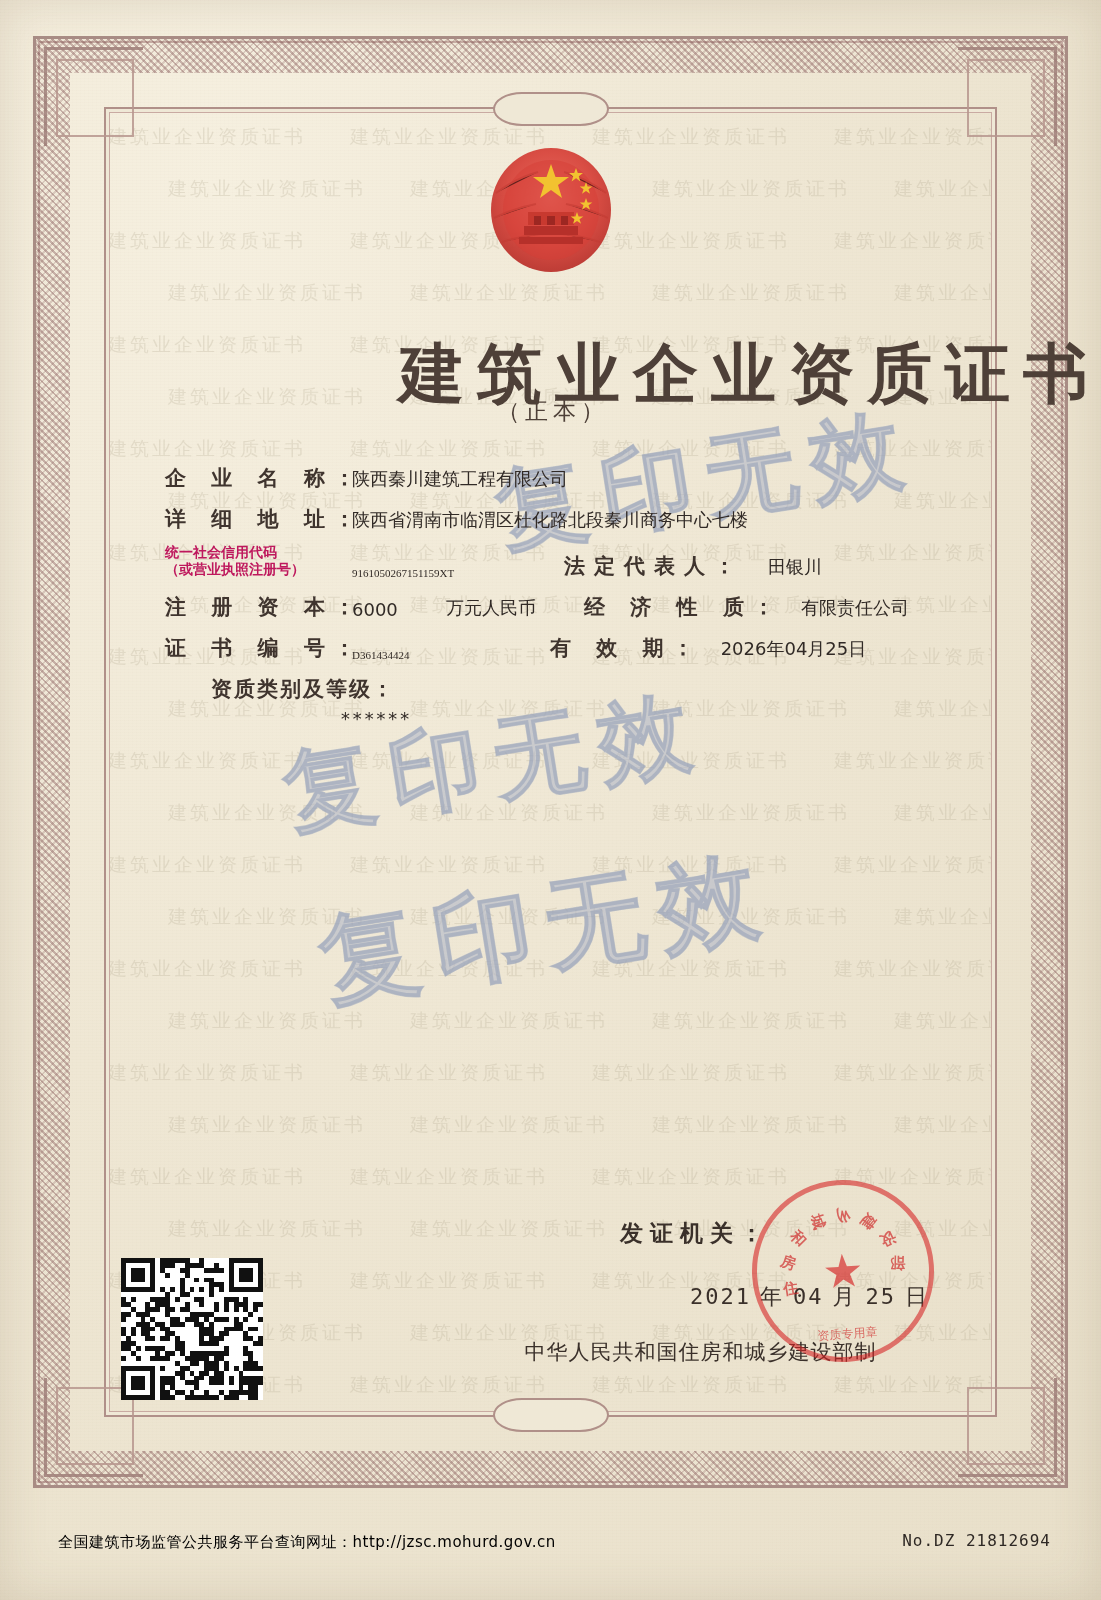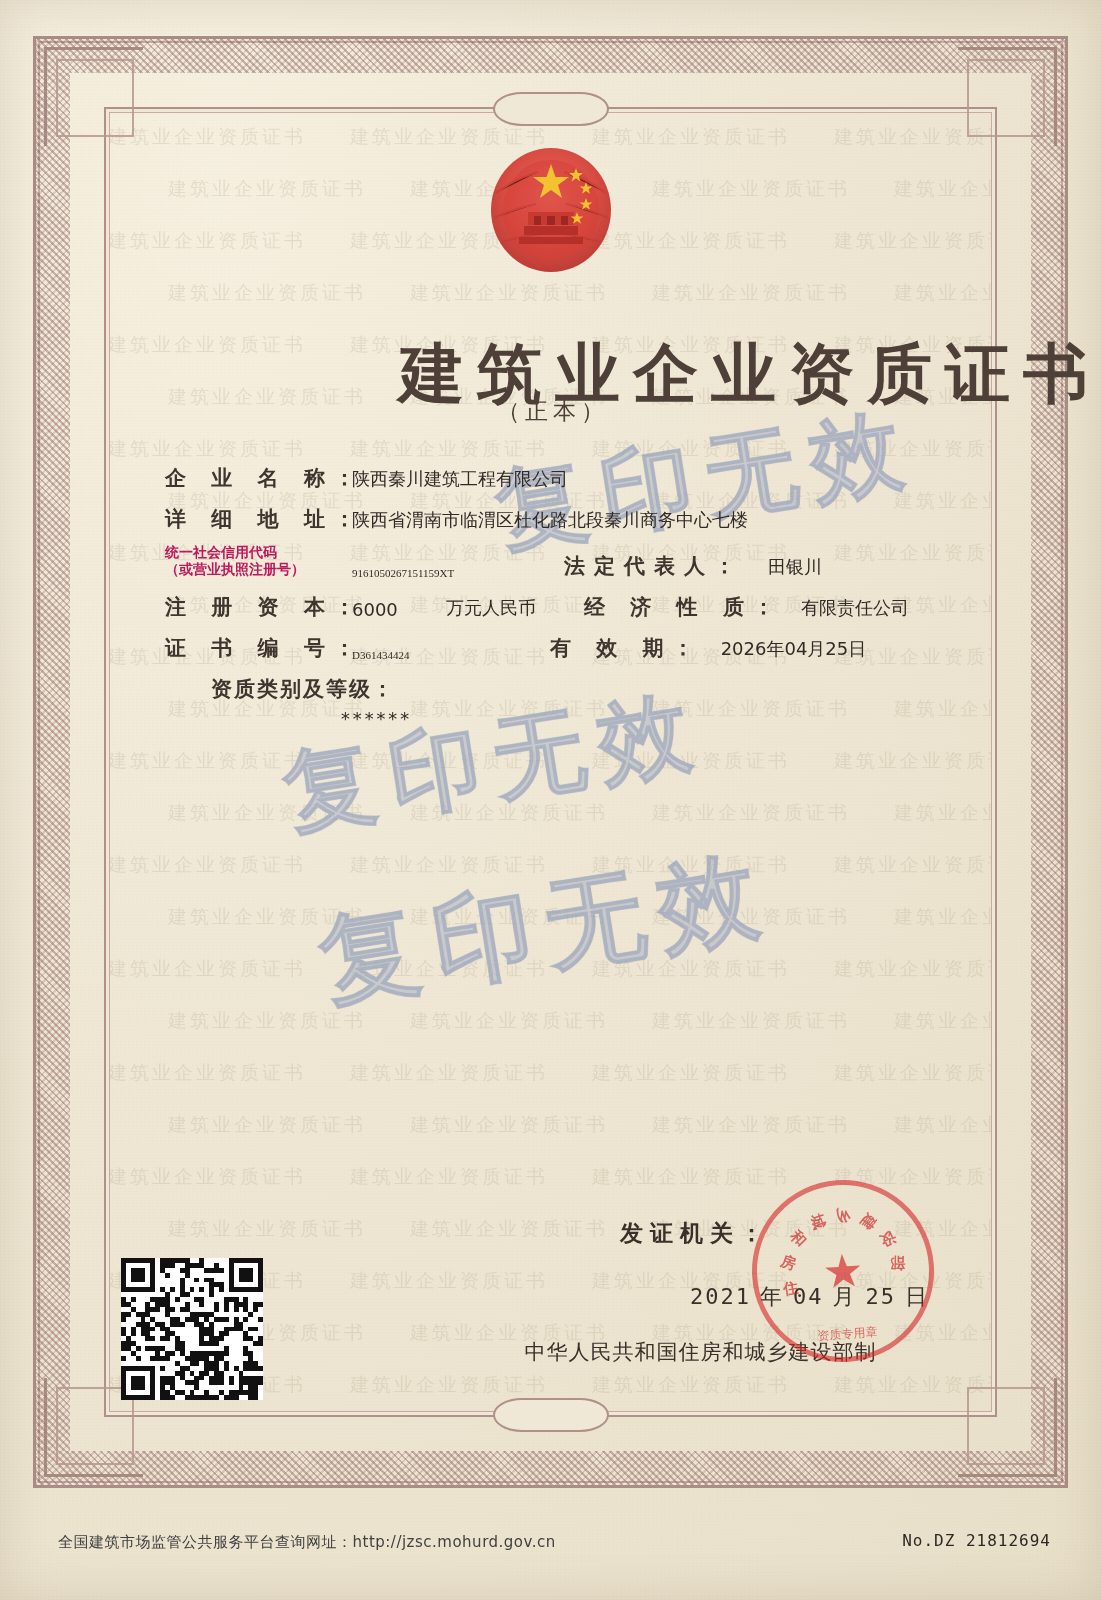--- a/index.html
+++ b/index.html
@@ -321,21 +321,21 @@
     height: 142px;
     background: #fff;
   }
 
   
   .footer-left {
     position: absolute;
     left: 58px;
     top: 1533px;
     font-size: 15px;
-    color: #404040;
+    color: #000000;
     font-family: "DejaVu Sans", sans-serif;
     letter-spacing: .5px;
   }
   .footer-right {
     position: absolute;
     right: 50px;
     top: 1531px;
     font-size: 16px;
     color: #2e2824;
     font-family: "DejaVu Sans Mono", monospace;

